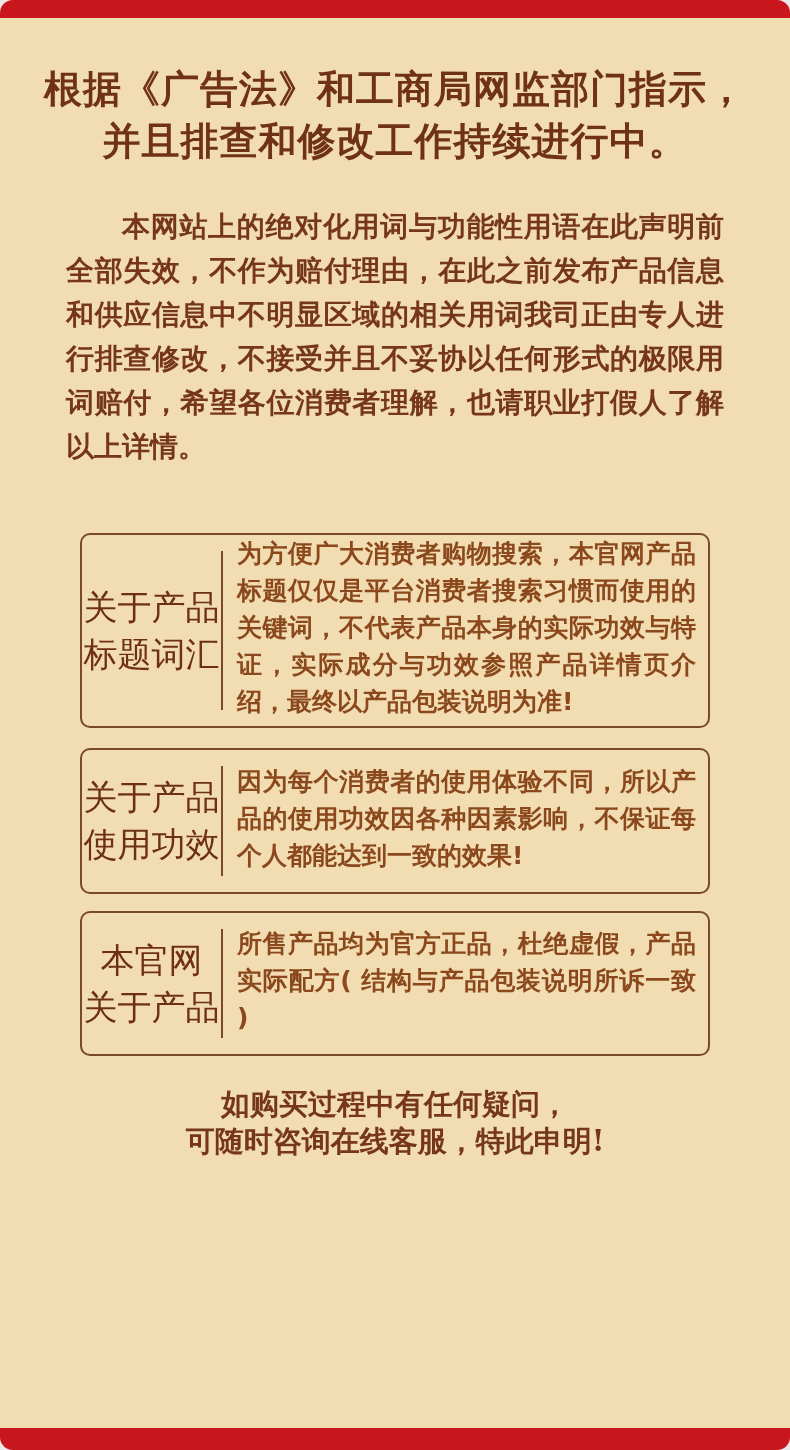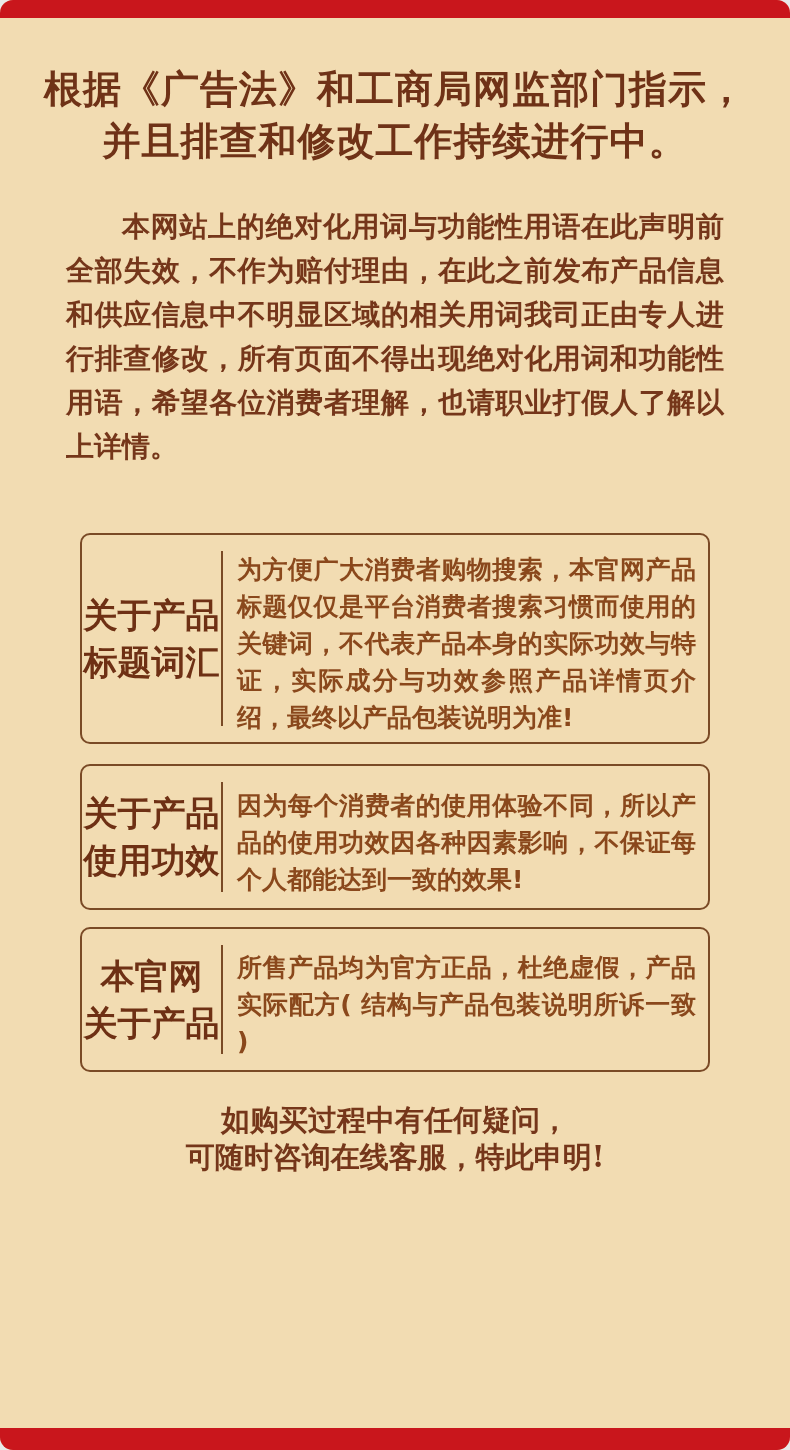--- a/index.html
+++ b/index.html
@@ -57,33 +57,33 @@
     margin-bottom: 20px;
   }
   .notice-box.b1 { min-height: 193px; }
   .notice-box.b2 { min-height: 146px; margin-bottom: 17px; }
   .notice-box.b3 { min-height: 145px; margin-bottom: 0; }
   .box-label {
     flex: 0 0 139px;
     text-align: center;
     font-size: 34px;
     line-height: 47px;
-    font-weight: bold;
+    font-weight: normal;
     color: #6e3014;
   }
   .box-label span { display: block; }
   .box-divider {
     width: 2px;
     align-self: stretch;
     margin: 16px 0;
     background: #7a4a26;
   }
   .box-body {
     flex: 1;
-    padding: 16px 12px 6px 14px;
+    padding: 0 12px 6px 14px;
     font-family: "DejaVu Sans", "Liberation Sans", sans-serif;
     font-weight: bold;
     font-size: 25px;
     line-height: 37px;
     color: #8a481c;
     text-align: justify;
   }
 
   .footer-note {
     margin-top: 30px;
@@ -101,21 +101,21 @@
 <div class="page">
 
   <div class="red-bar top"></div>
 
   <h1 class="title">
     <span>根据《广告法》和工商局网监部门指示，</span>
     <span>并且排查和修改工作持续进行中。</span>
   </h1>
 
 
-  <p class="para second">本网站上的绝对化用词与功能性用语在此声明前全部失效，不作为赔付理由，在此之前发布产品信息和供应信息中不明显区域的相关用词我司正由专人进行排查修改，所有页面不得出现绝对化用词和功能性用语，希望各位消费者理解，也请职业打假人了解以上详情。</p>
+  <p class="para second">本网站上的绝对化用词与功能性用语在此声明前全部失效，不作为赔付理由，在此之前发布产品信息和供应信息中不明显区域的相关用词我司正由专人进行排查修改，不接受并且不妥协以任何形式的极限用词赔付，希望各位消费者理解，也请职业打假人了解以上详情。</p>
 
   <div class="boxes">
 
     <div class="notice-box b1">
       <div class="box-label">
         <span>关于产品</span>
         <span>标题词汇</span>
       </div>
       <div class="box-divider"></div>
       <div class="box-body">为方便广大消费者购物搜索，本官网产品标题仅仅是平台消费者搜索习惯而使用的关键词，不代表产品本身的实际功效与特证，实际成分与功效参照产品详情页介绍，最终以产品包装说明为准!</div>

